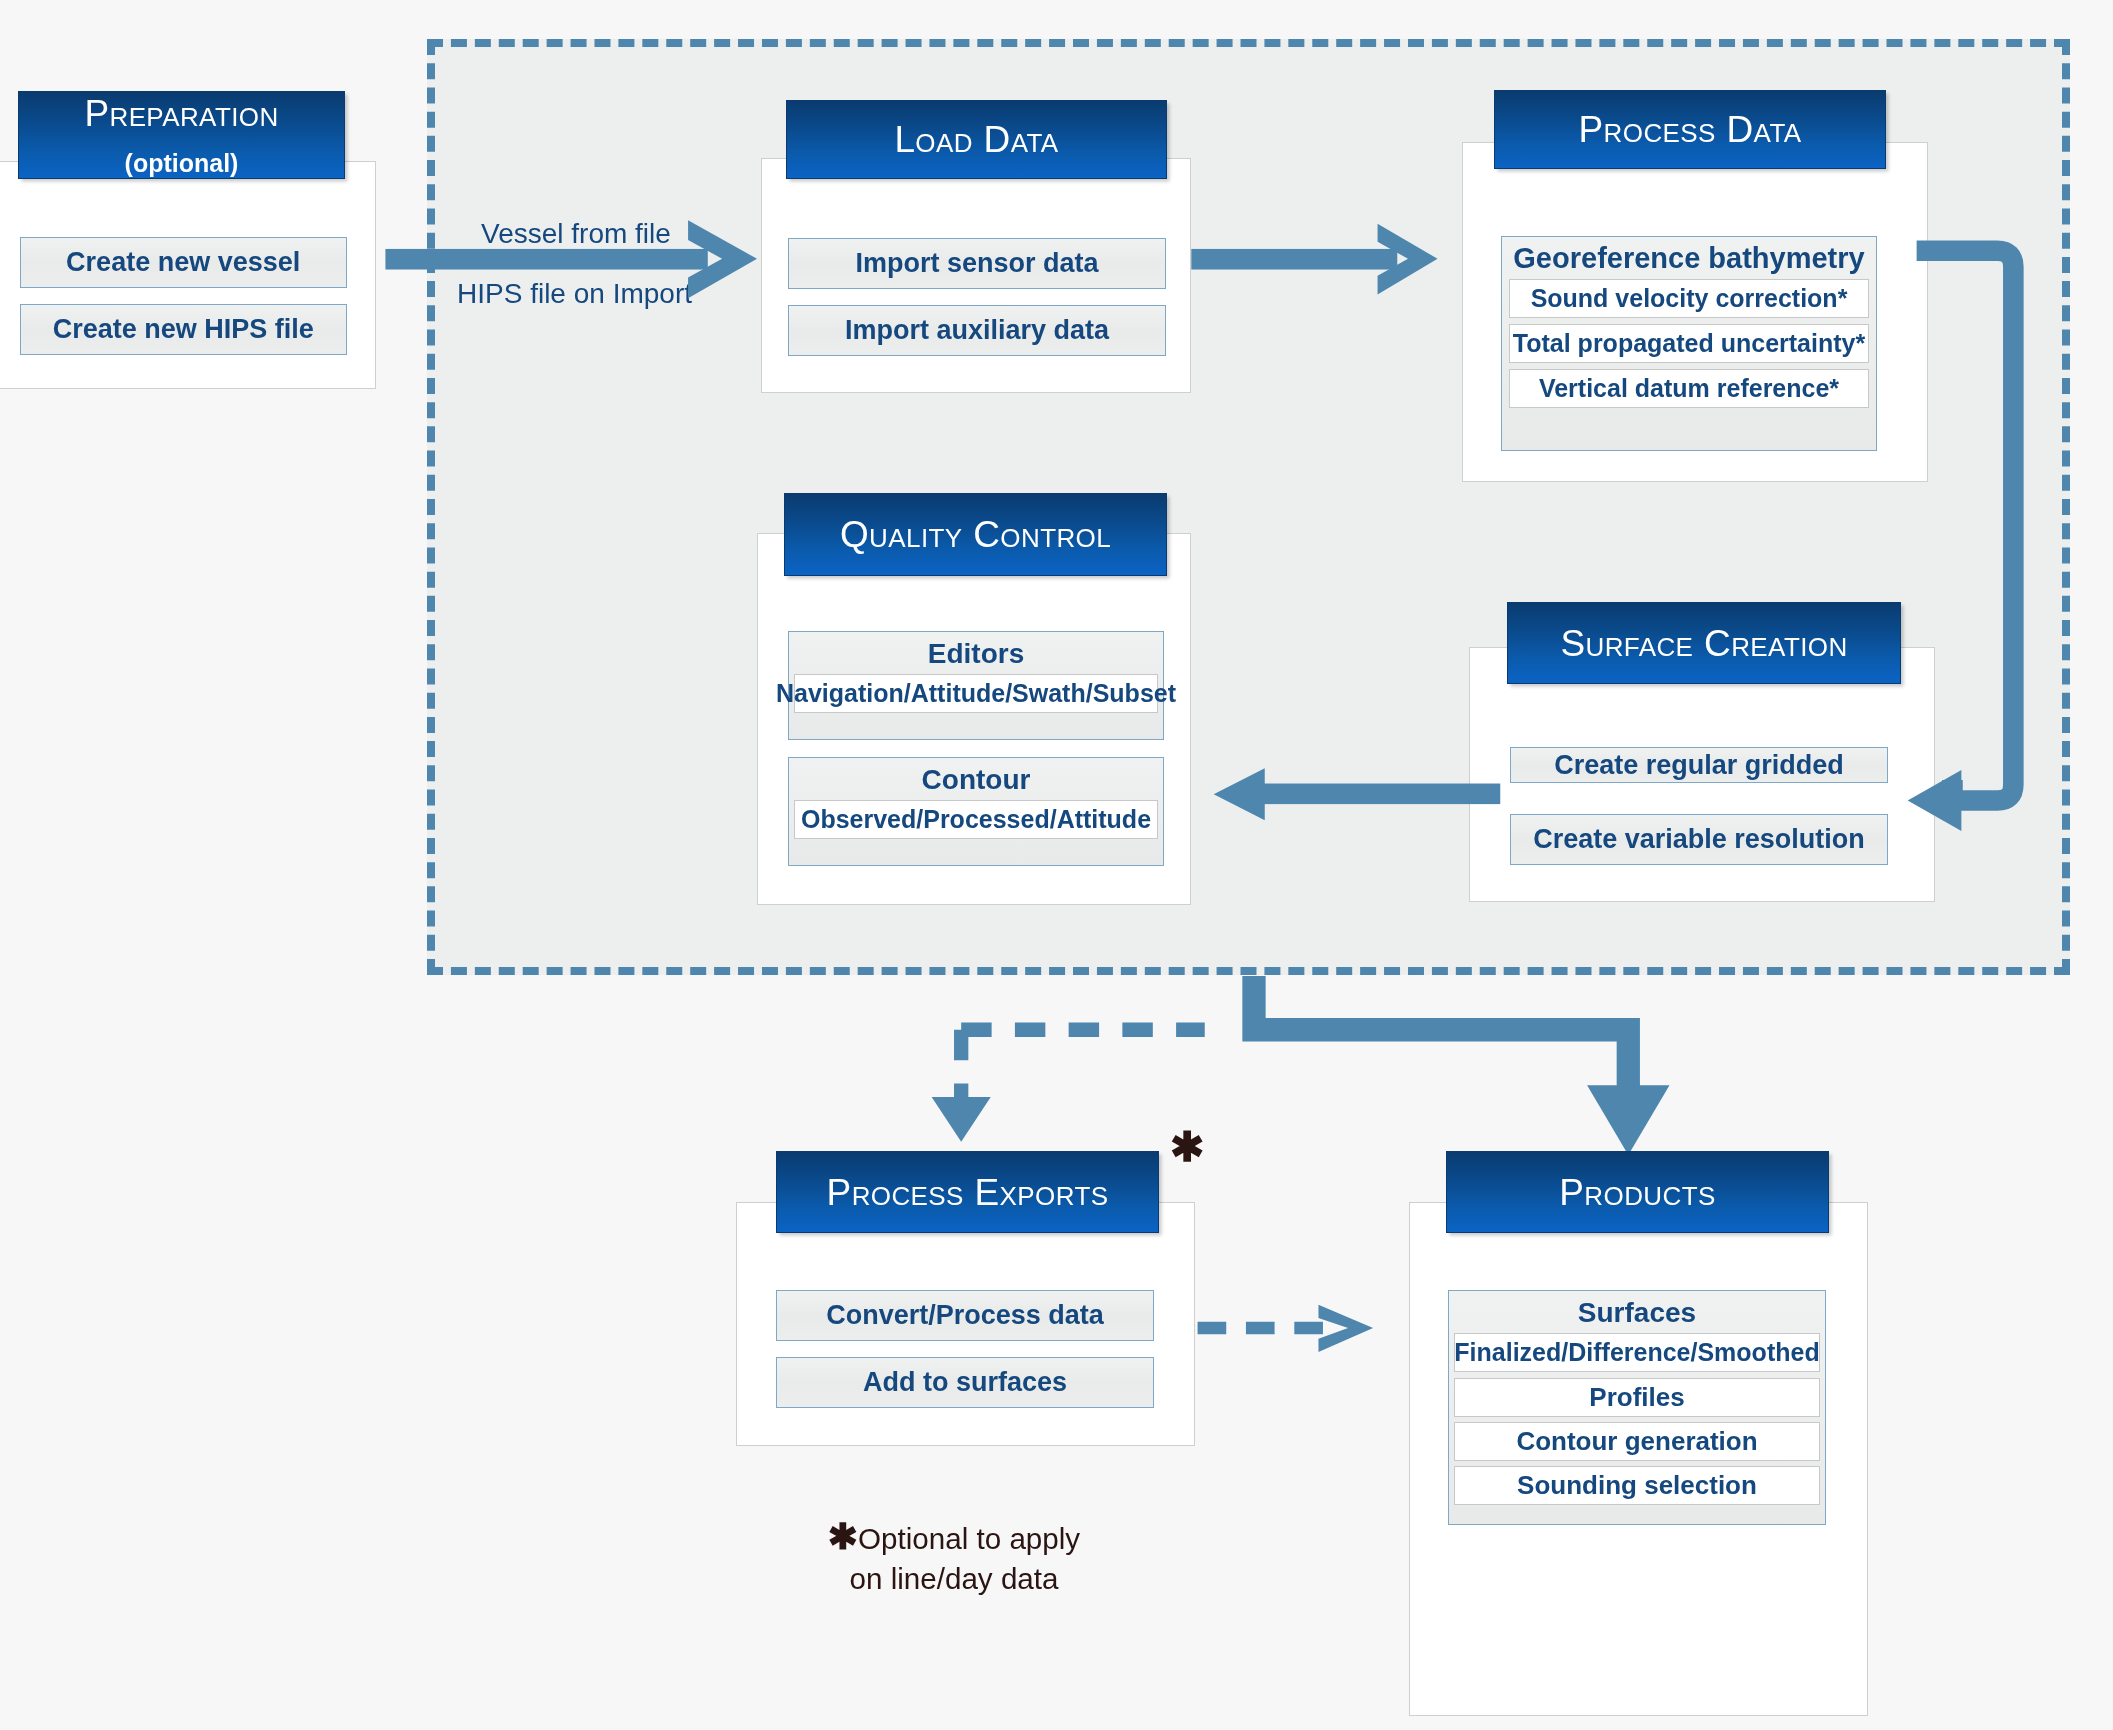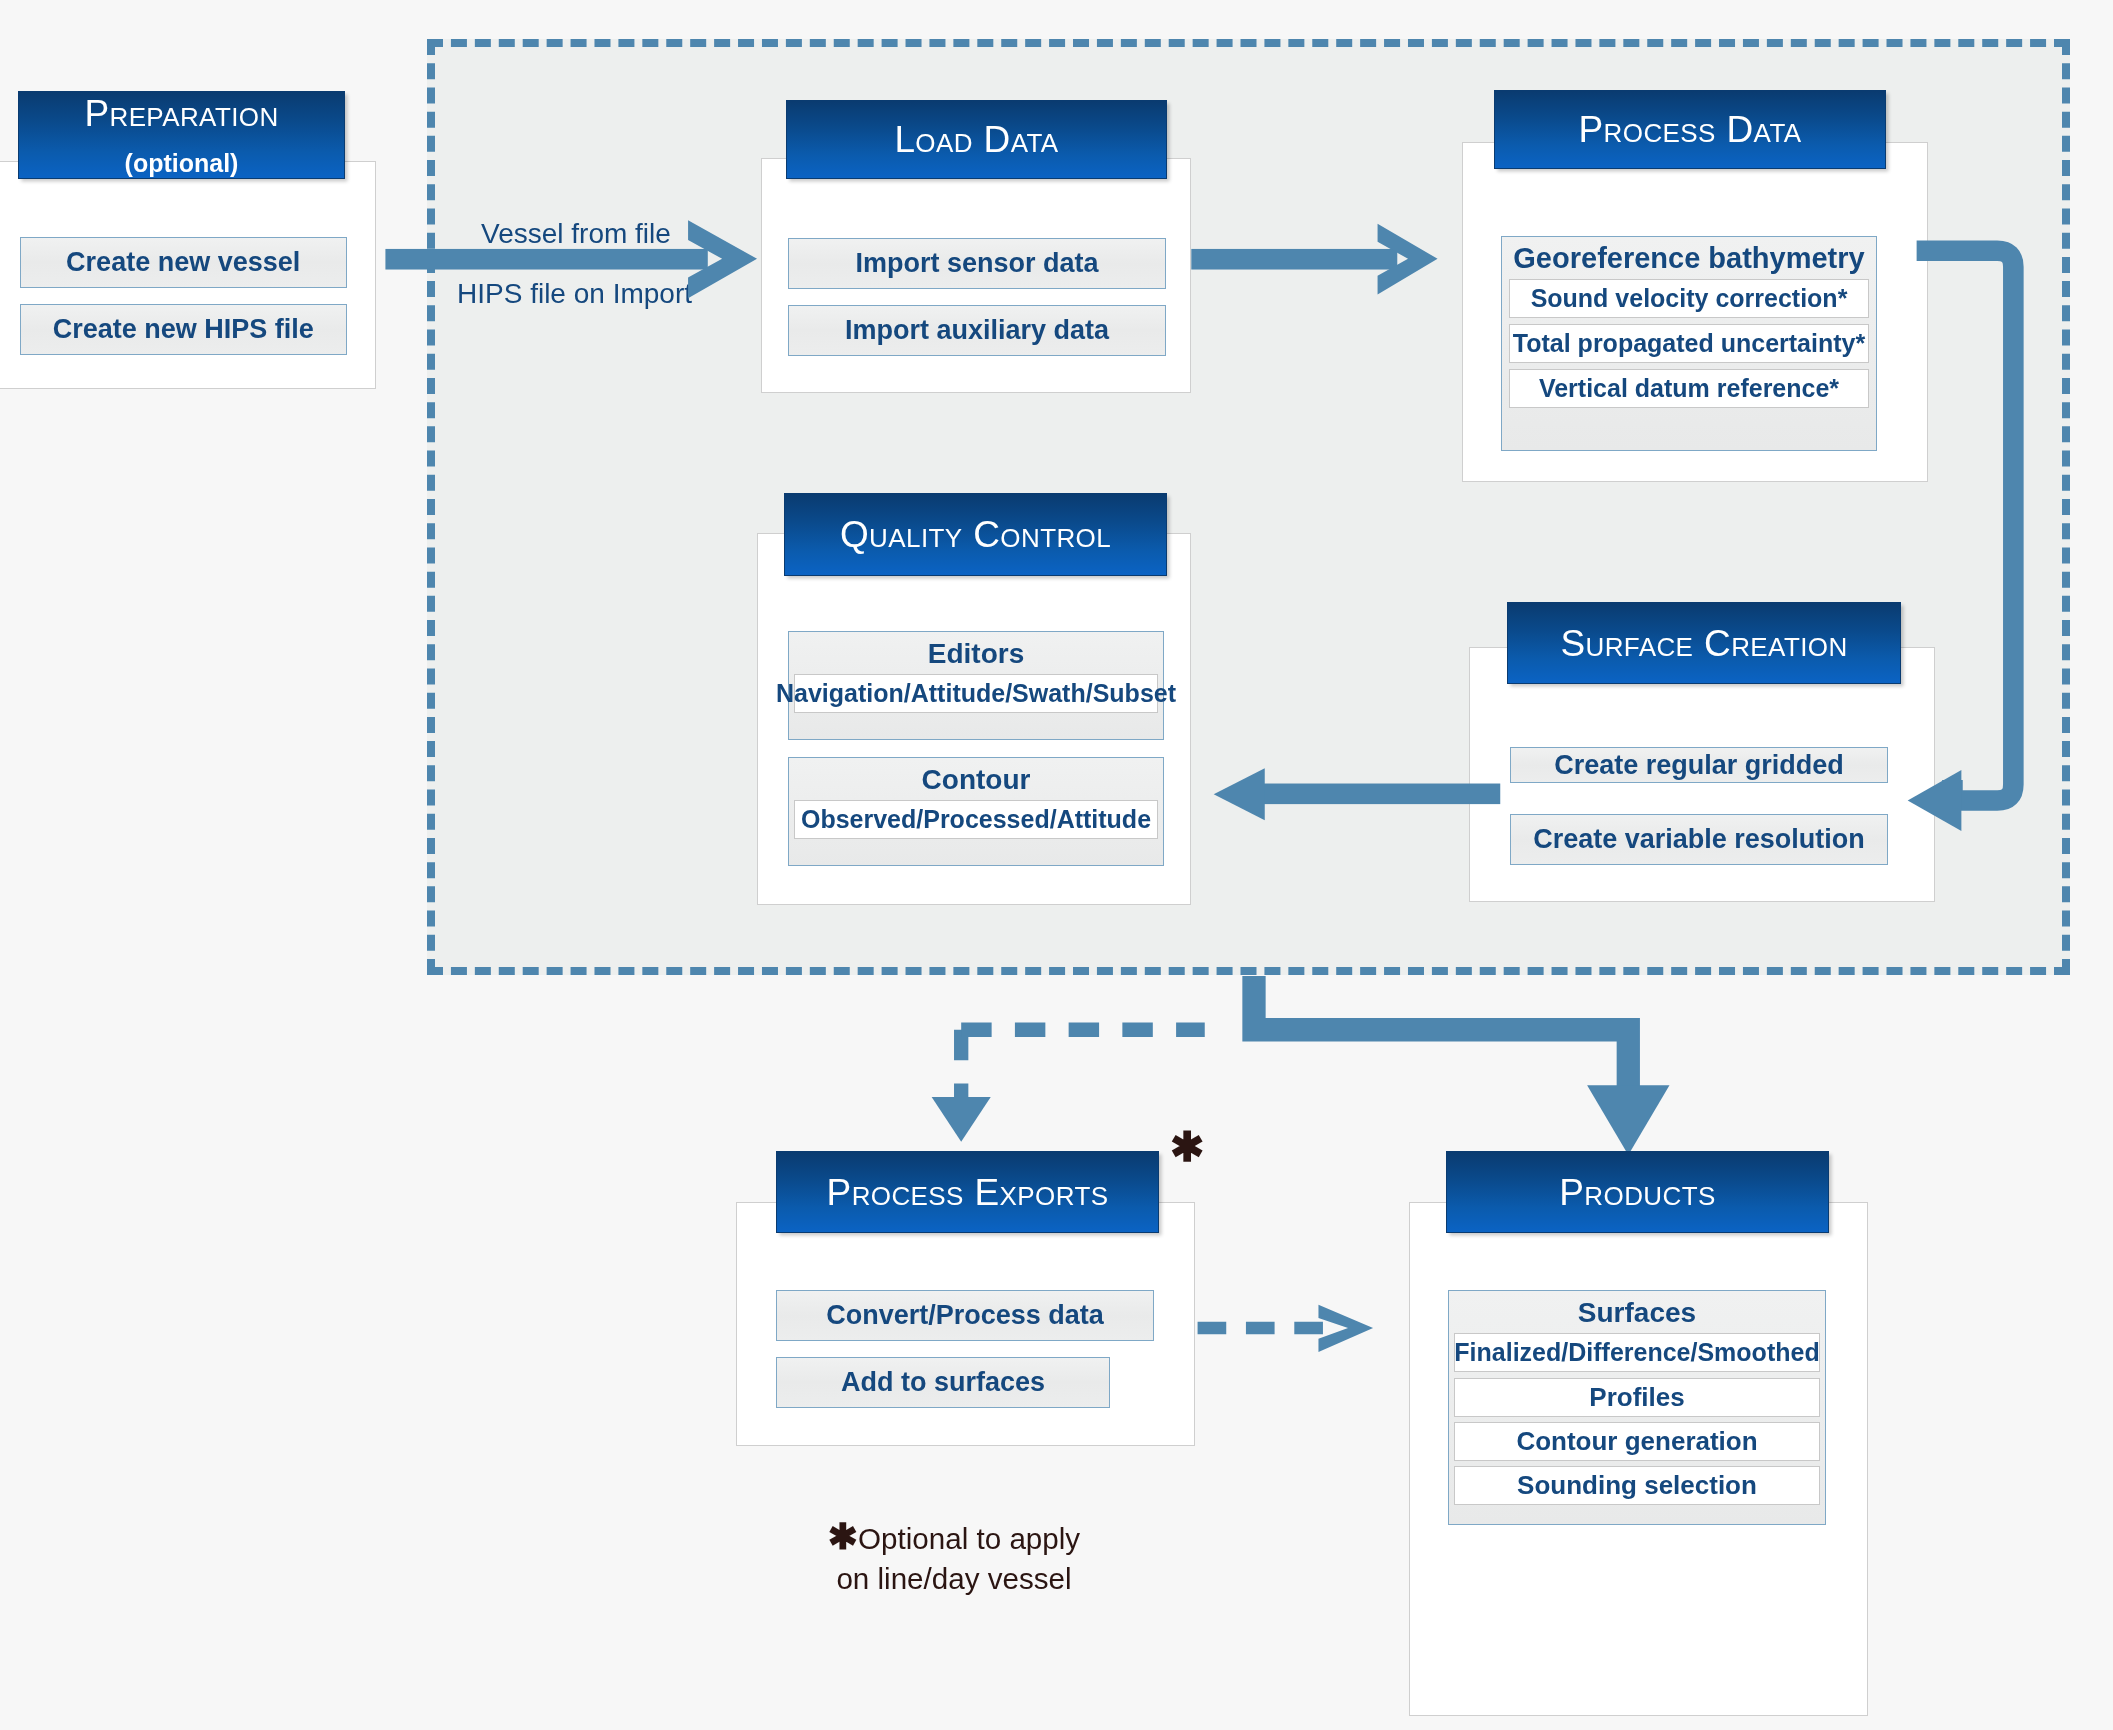--- a/index.html
+++ b/index.html
@@ -267,25 +267,25 @@
   </div>
   <div class="chip" style="left:1510px; top:747px; width:378px; height:36px;">Create regular gridded</div>
   <div class="chip" style="left:1510px; top:814px; width:378px; height:51px;">Create variable resolution</div>
 
   <div class="panel" style="left:736px; top:1202px; width:459px; height:244px;"></div>
   <div class="hdr" style="left:776px; top:1151px; width:383px; height:82px;">
     <div class="t"><span style="font-variant:small-caps;">Process Exports</span></div>
   </div>
   <div class="aster" style="left:1170px; top:1127px;">✱</div>
   <div class="chip" style="left:776px; top:1290px; width:378px; height:51px;">Convert/Process data</div>
-  <div class="chip" style="left:776px; top:1357px; width:334px; height:51px;text-align:right;">Add to surfaces</div>
+  <div class="chip" style="left:776px; top:1357px; width:378px; height:51px;text-align:right;">Add to surfaces</div>
 
   <div class="footnote" style="left:802px; top:1476px; width:304px;">
     <span style="font-size:36px; font-weight:700;">✱</span><span>Optional to apply
-on line/day vessel</span>
+on line/day data</span>
   </div>
 
   <div class="panel" style="left:1409px; top:1202px; width:459px; height:514px;"></div>
   <div class="hdr" style="left:1446px; top:1151px; width:383px; height:82px;">
     <div class="t"><span style="font-variant:small-caps;">Products</span></div>
   </div>
 
   <div class="group" style="left:1448px; top:1290px; width:378px; height:235px;">
     <div class="gtitle">Surfaces</div>
     <div class="sub tight">Finalized/Difference/Smoothed</div>

